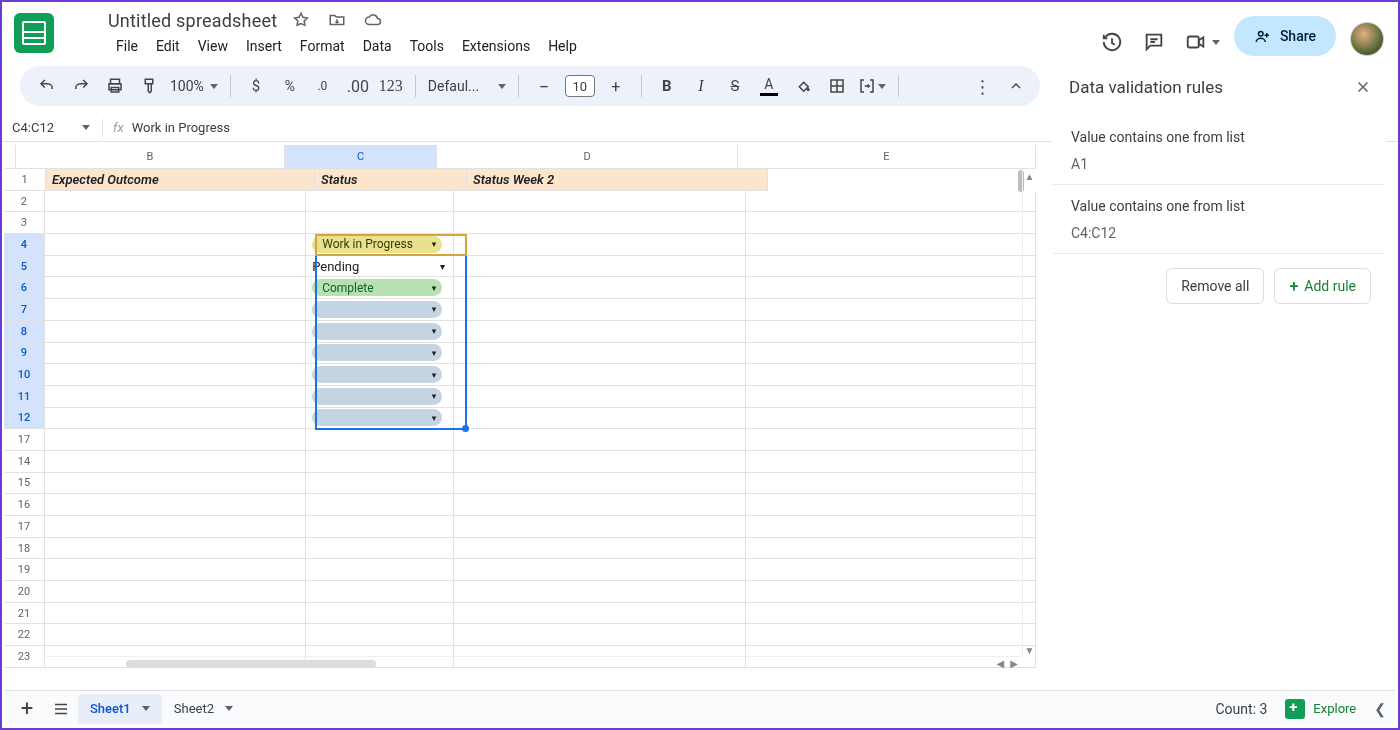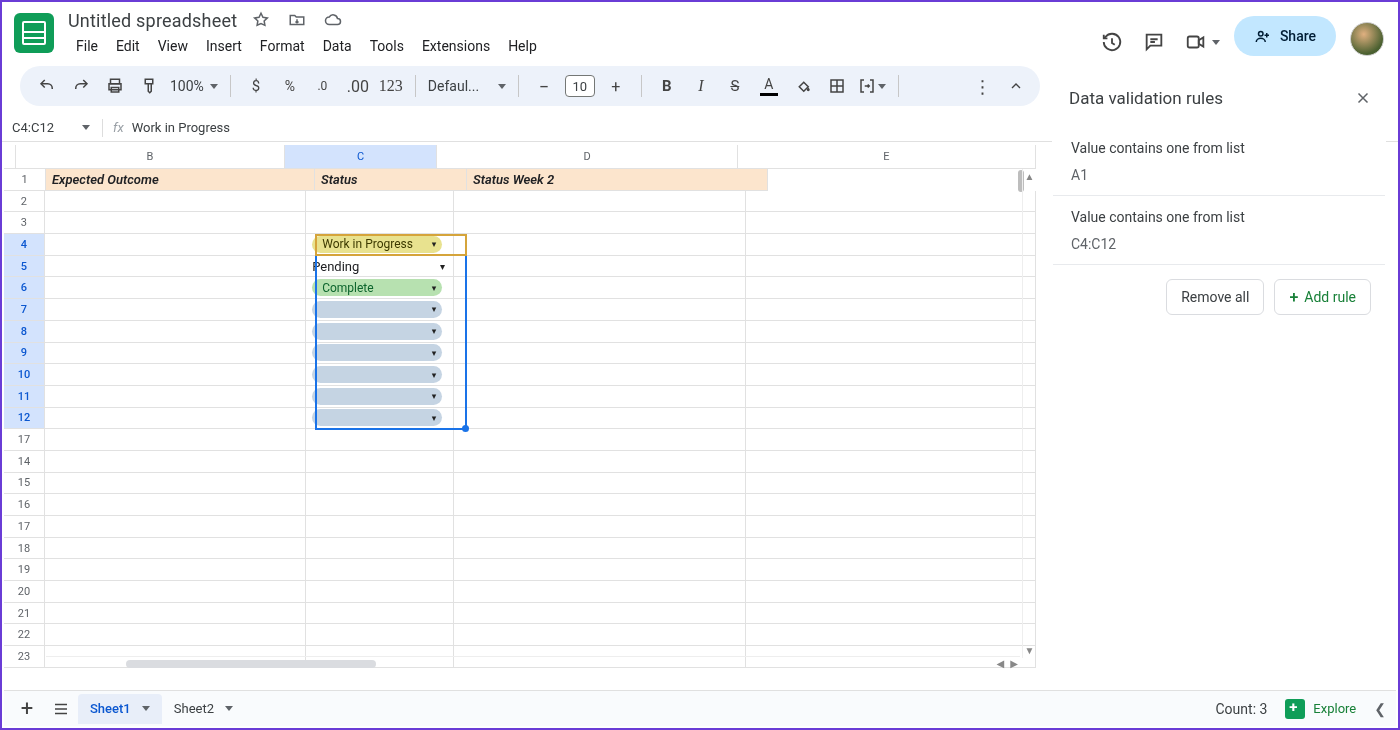--- a/index.html
+++ b/index.html
@@ -27,21 +27,21 @@
   margin-right: 4px; flex-shrink:0;
 }
 .sheets-logo::after{
   content:""; position:absolute; top:8px; left:8px; right:8px; bottom:8px;
   border:2px solid #fff; border-radius:2px;
 }
 .sheets-logo::before{
   content:""; position:absolute; top:18px; left:10px; right:10px; height:2px; background:#fff;
   box-shadow: 0 6px 0 #fff;
 }
-.title-stack { display:flex; flex-direction:column; gap:2px; flex:1;}
+.title-stack { display:flex; flex-direction:column; gap:2px; flex:1;margin-left:40px;}
 .title-row { display:flex; align-items:center; gap:12px; }
 .doc-title { font-size:18px; color:#3c4043; font-weight:400; letter-spacing:0.2px; }
 .title-icon { color:#5f6368; display:flex; align-items:center; justify-content:center; width:24px; height:24px;}
 .title-icon svg { width:18px; height:18px; }
 
 .menubar { display:flex; gap:2px; }
 .menu-item { padding:4px 8px; font-size:14px; color:#202124; border-radius:4px; }
 
 .header-right { display:flex; align-items:flex-end; gap:14px; position:absolute; right:14px; top:14px;}
 .hr-icon { width:28px; height:28px; display:flex; align-items:center; justify-content:center; color:#444; }
@@ -115,21 +115,21 @@
 .grid-scroll-v .arrow, .grid-scroll-h .arrow { font-size:10px; color:#888;}
 .grid-scroll-h { position:absolute; left:42px; right:16px; bottom:24px; height:14px; border-top:1px solid #eee; display:flex; align-items:center;}
 .h-thumb { position:absolute; left:80px; width:250px; height:8px; background:#dadce0; border-radius:4px; top:3px;}
 .h-arrows { position:absolute; right:2px; display:flex; gap:6px;}
 
 
 .tiny-bar { position:absolute; right:12px; top:25px; width:6px; height:22px; background:#bdbdbd; border-radius:3px;}
 
 
 .sidebar {
-  position:absolute; right:12px; top:66px; width:334px; bottom:40px;
+  position:absolute; right:12px; top:55px; width:334px; bottom:40px;
   border:1px solid transparent; background:#fff;
 }
 .sb-header { display:flex; align-items:center; justify-content:space-between; height:58px; padding:0 8px 0 16px;}
 .sb-title { font-size:17px; color:#3c4043;}
 .sb-close { width:28px; height:28px; display:flex; align-items:center; justify-content:center; color:#5f6368;}
 .sb-rule { padding:12px 18px; border-bottom:1px solid #e8eaed;}
 .sb-rule-title { font-size:14px; color:#3c4043; line-height:1.3; margin-bottom:10px;}
 .sb-rule-range { font-size:14px; color:#5f6368;}
 .sb-actions { display:flex; gap:10px; justify-content:flex-end; padding:14px 14px;}
 .sb-btn { height:36px; border:1px solid #dadce0; border-radius:6px; padding:0 14px; display:flex; align-items:center; font-size:14px; color:#3c4043; background:#fff;}

